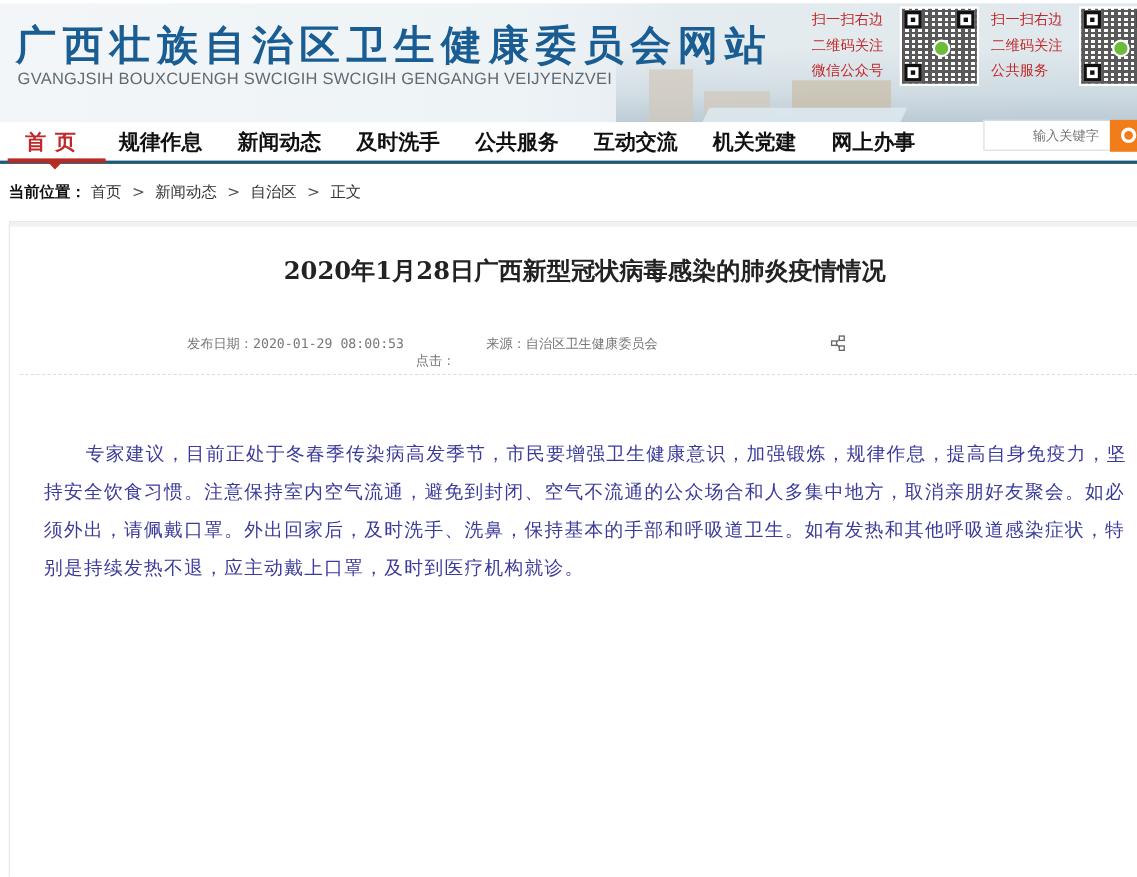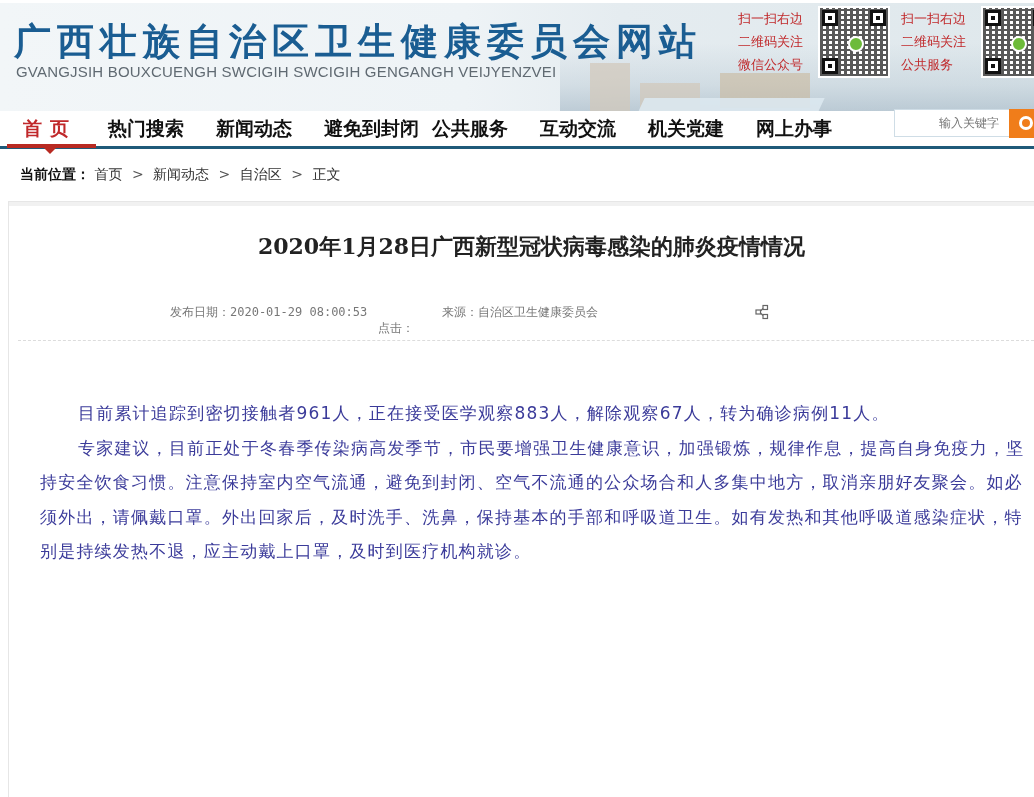--- a/index.html
+++ b/index.html
@@ -68,21 +68,21 @@
     border: 1px solid #cfdde6; background: #fff; font-size: 12px; color: #333;
     padding: 0 10px; font-family: "DejaVu Sans", sans-serif; outline: none; text-align: right;
   }
   .search-btn {
     position: absolute; left: 1009px; top: 109px; width: 30px; height: 29px;
     background: #f07d1a; border: none; cursor: pointer;
   }
   .search-btn .ring { position: absolute; left: 10px; top: 7px; width: 14px; height: 14px; border: 3px solid #fff; border-radius: 50%; }
 
   
-  .breadcrumb { position: absolute; left: 20px; top: 166px; font-size: 14px; color: #333; white-space: nowrap; }
+  .breadcrumb { position: absolute; left: 8px; top: 166px; font-size: 14px; color: #333; white-space: nowrap; }
   .breadcrumb .bc-label { font-weight: bold; color: #111; }
   .breadcrumb .bc-sep { color: #555; margin: 0 5px; }
   .breadcrumb a { color: #333; text-decoration: none; }
 
   
   .article-box {
     position: absolute; left: 8px; top: 201px; width: 1040px; height: 620px;
     border: 1px solid #e6e6e6; background: #fff;
   }
   .article-box::before {
@@ -147,23 +147,23 @@
   </div>
 
 </div>
 
 <div class="nav-line"></div>
 <div class="nav-active-bar"></div>
 <div class="nav-active-caret"></div>
 
 <nav>
   <a class="nav-item active" style="left:23px;top:116px;">首页</a>
-  <a class="nav-item" style="left:108px;top:116px;">热门搜索</a>
+  <a class="nav-item" style="left:108px;top:116px;">规律作息</a>
   <a class="nav-item" style="left:216px;top:116px;">新闻动态</a>
-  <a class="nav-item" style="left:324px;top:116px;">避免到封闭</a>
+  <a class="nav-item" style="left:324px;top:116px;">及时洗手</a>
   <a class="nav-item" style="left:432px;top:116px;">公共服务</a>
   <a class="nav-item" style="left:540px;top:116px;">互动交流</a>
   <a class="nav-item" style="left:648px;top:116px;">机关党建</a>
   <a class="nav-item" style="left:756px;top:116px;">网上办事</a>
 </nav>
 
 <input class="search-box" type="text" placeholder="输入关键字" style="">
 <button class="search-btn">
   <span class="ring"></span>
 </button>
@@ -197,15 +197,14 @@
   <rect x="9" y="1.5" width="4.5" height="4" fill="none" stroke="#666" stroke-width="1.2"></rect>
   <rect x="2" y="6" width="4.5" height="4" fill="none" stroke="#666" stroke-width="1.2"></rect>
   <rect x="9" y="10.5" width="4.5" height="4" fill="none" stroke="#666" stroke-width="1.2"></rect>
   <line x1="6.5" y1="7" x2="9" y2="4.5" stroke="#666" stroke-width="1.2"></line>
   <line x1="6.5" y1="9" x2="9" y2="11.5" stroke="#666" stroke-width="1.2"></line>
 </svg>
 
 <div class="dashed-line"></div>
 
 <div class="article-body">
-  <p>目前累计追踪到密切接触者961人，正在接受医学观察883人，解除观察67人，转为确诊病例11人。</p>
   <p>专家建议，目前正处于冬春季传染病高发季节，市民要增强卫生健康意识，加强锻炼，规律作息，提高自身免疫力，坚持安全饮食习惯。注意保持室内空气流通，避免到封闭、空气不流通的公众场合和人多集中地方，取消亲朋好友聚会。如必须外出，请佩戴口罩。外出回家后，及时洗手、洗鼻，保持基本的手部和呼吸道卫生。如有发热和其他呼吸道感染症状，特别是持续发热不退，应主动戴上口罩，及时到医疗机构就诊。</p>
 </div>
 
 </body></html>

